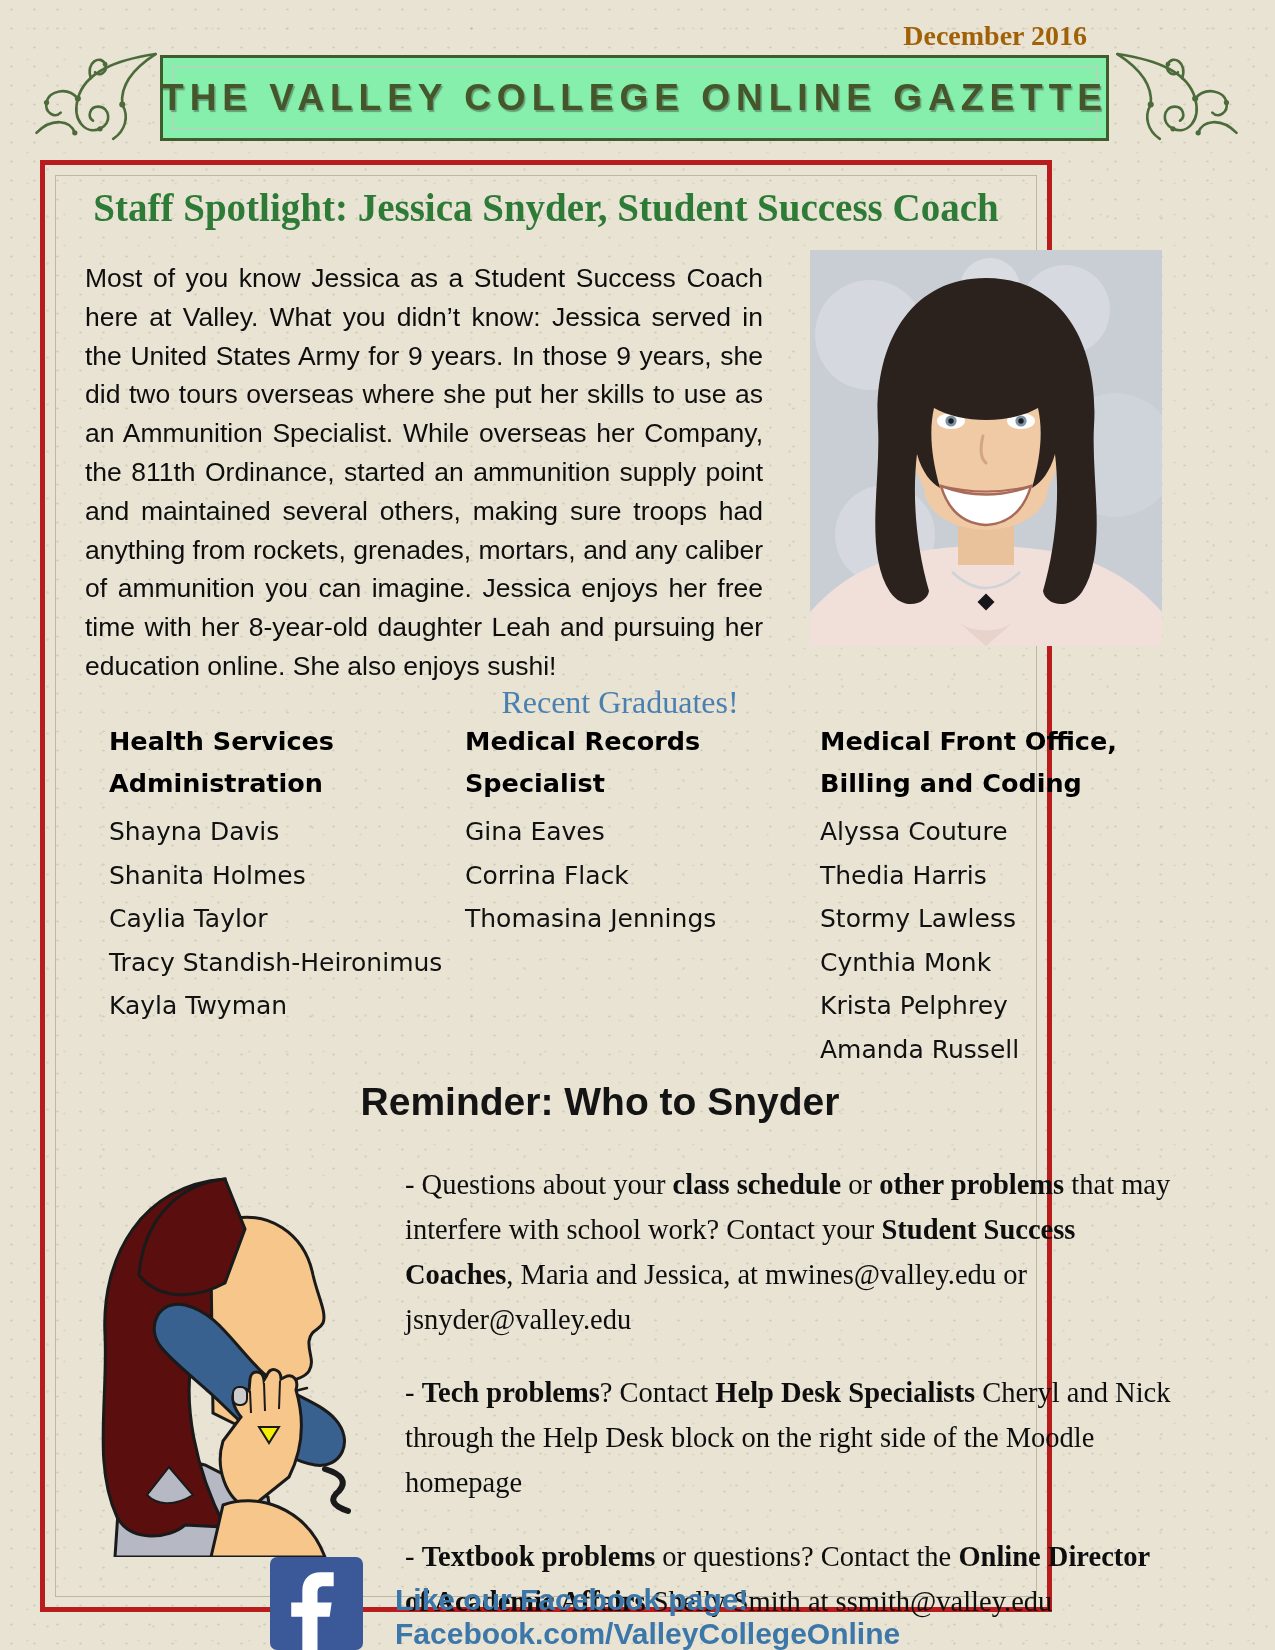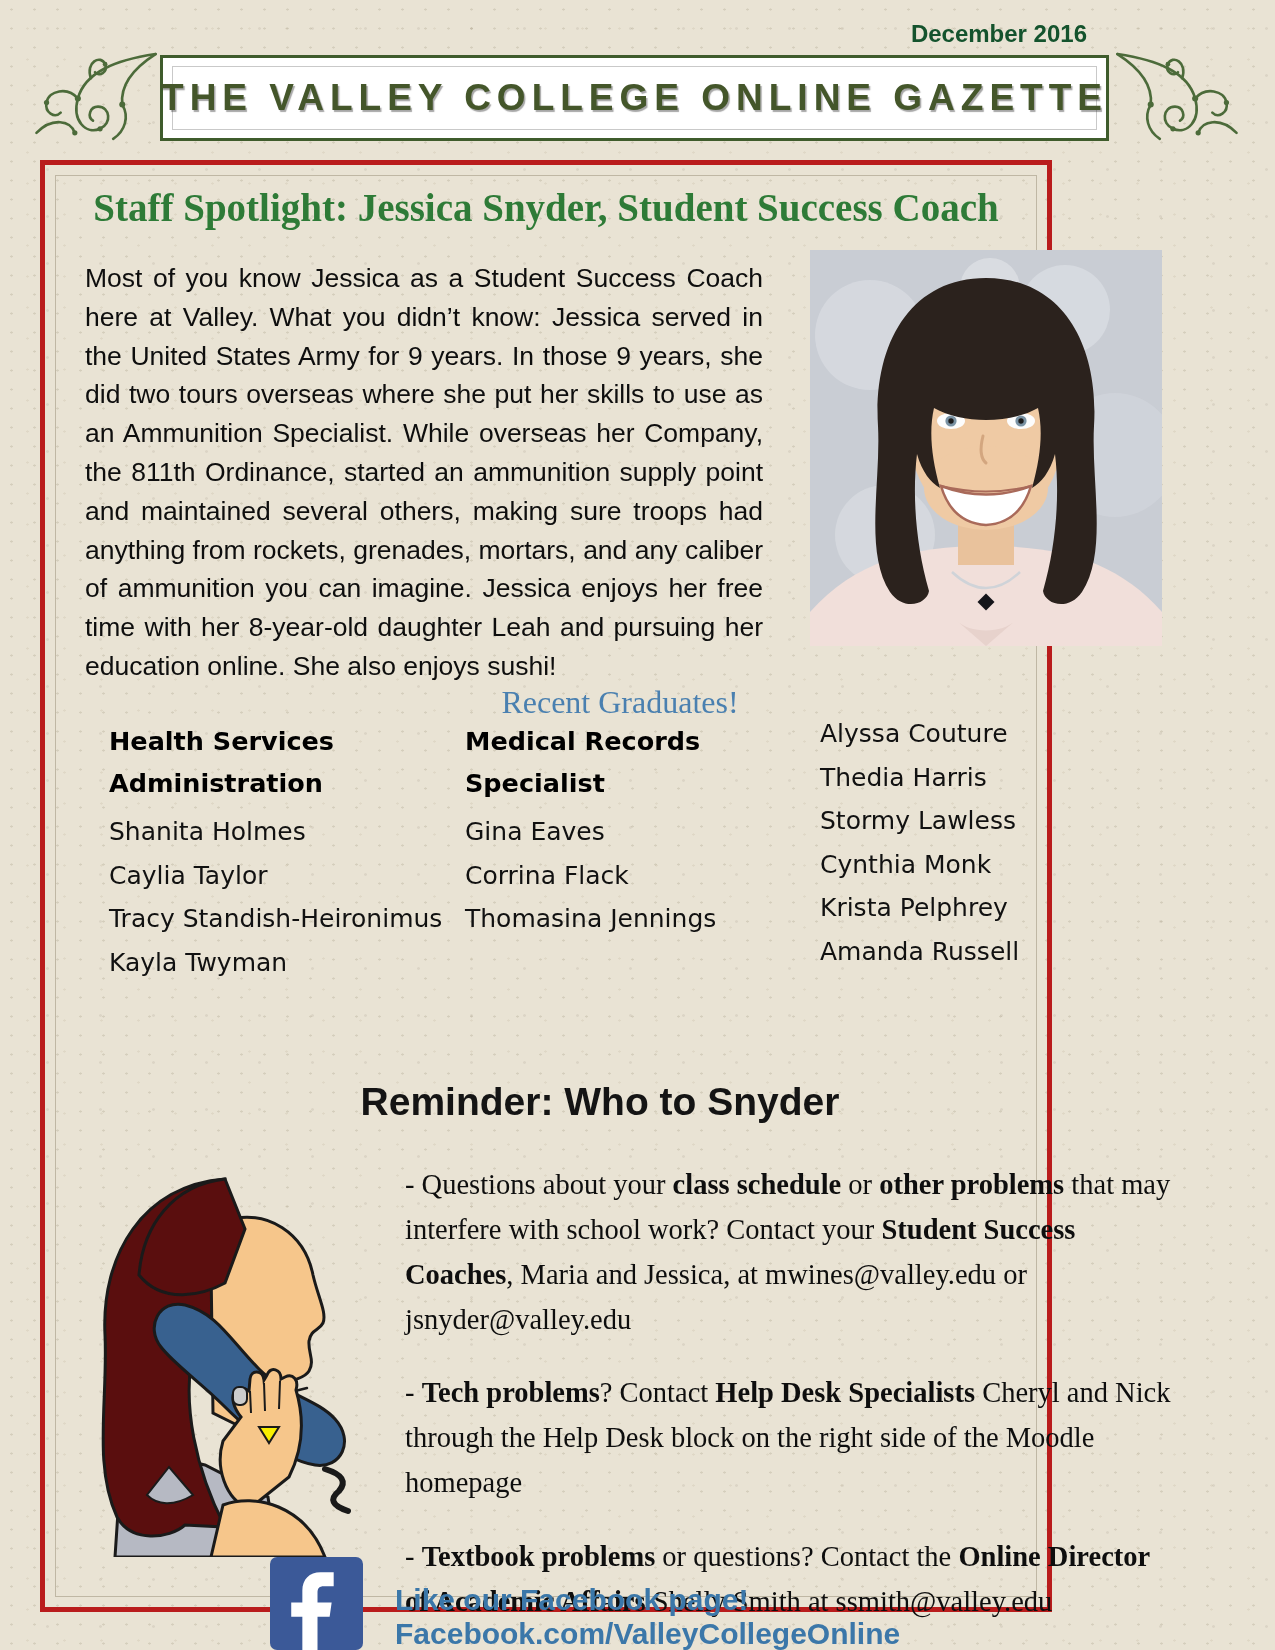--- a/index.html
+++ b/index.html
@@ -11,22 +11,22 @@
       radial-gradient(rgba(190,180,155,.25) 1px, transparent 1.6px),
       radial-gradient(rgba(120,110,90,.12) 1px, transparent 2px);
     background-size:23px 19px, 37px 31px, 53px 47px;
     background-position:0 0, 9px 13px, 21px 5px;
     font-family:"Liberation Sans", sans-serif;
     color:#1a1a1a;
   }
   .abs{position:absolute;}
 
   
-  .date{top:20px;right:188px;font-size:24px;font-weight:700;color:#14532d;}
-  .banner{left:160px;top:55px;width:949px;height:86px;background:#ffffff;border:3px solid #3f5c2c;box-sizing:border-box;}
+  .date{top:20px;right:188px;font-size:28px;font-weight:700;color:#a16207;font-family:Liberation Serif, serif;}
+  .banner{left:160px;top:55px;width:949px;height:86px;background:#86efac;border:3px solid #3f5c2c;box-sizing:border-box;}
   .banner-inner{position:absolute;left:9px;top:8px;right:9px;bottom:8px;border:1px solid #c9c9c9;
     display:flex;align-items:center;justify-content:center;}
   .banner-title{font-size:37px;font-weight:700;letter-spacing:6px;color:#44562a;
     text-shadow:1.5px 1.5px 1px rgba(60,60,60,.45);white-space:nowrap;}
   .flourish{top:46px;width:132px;height:106px;}
   .flourish.left{left:28px;}
   .flourish.right{left:1113px;transform:scaleX(-1);}
 
   
   .frame{left:40px;top:160px;width:1012px;height:1452px;border:5px solid #b91c1c;box-sizing:border-box;}
@@ -139,38 +139,40 @@
     <path d="M142,322 Q176,354 210,322" stroke="#cfd3d8" stroke-width="2.5" fill="none"></path>
     <rect x="170" y="346" width="12" height="12" fill="#15151a" transform="rotate(45 176 352)"></rect>
   </svg>
 
   <div class="abs grads-heading">Recent Graduates!</div>
 
   <div class="abs col col1">
     <div class="col-header">Health Services Administration</div>
     <div>
 
+    <div class="grad-name">Shayna Davis</div>
         <div class="grad-name">Shanita Holmes</div>
         <div class="grad-name">Caylia Taylor</div>
         <div class="grad-name">Tracy Standish-Heironimus</div>
         <div class="grad-name">Kayla Twyman</div>
       </div>
   </div>
 
   <div class="abs col col2">
     <div class="col-header">Medical Records Specialist</div>
     <div>
 
     <div class="grad-name">Gina Eaves</div>
         <div class="grad-name">Corrina Flack</div>
         <div class="grad-name">Thomasina Jennings</div>
       </div>
   </div>
 
   <div class="abs col col3">
+    <div class="col-header">Medical Front Office, Billing and Coding</div>
     <div>
 
     <div class="grad-name">Alyssa Couture</div>
         <div class="grad-name">Thedia Harris</div>
         <div class="grad-name">Stormy Lawless</div>
         <div class="grad-name">Cynthia Monk</div>
         <div class="grad-name">Krista Pelphrey</div>
         <div class="grad-name">Amanda Russell</div>
       </div>
   </div>

